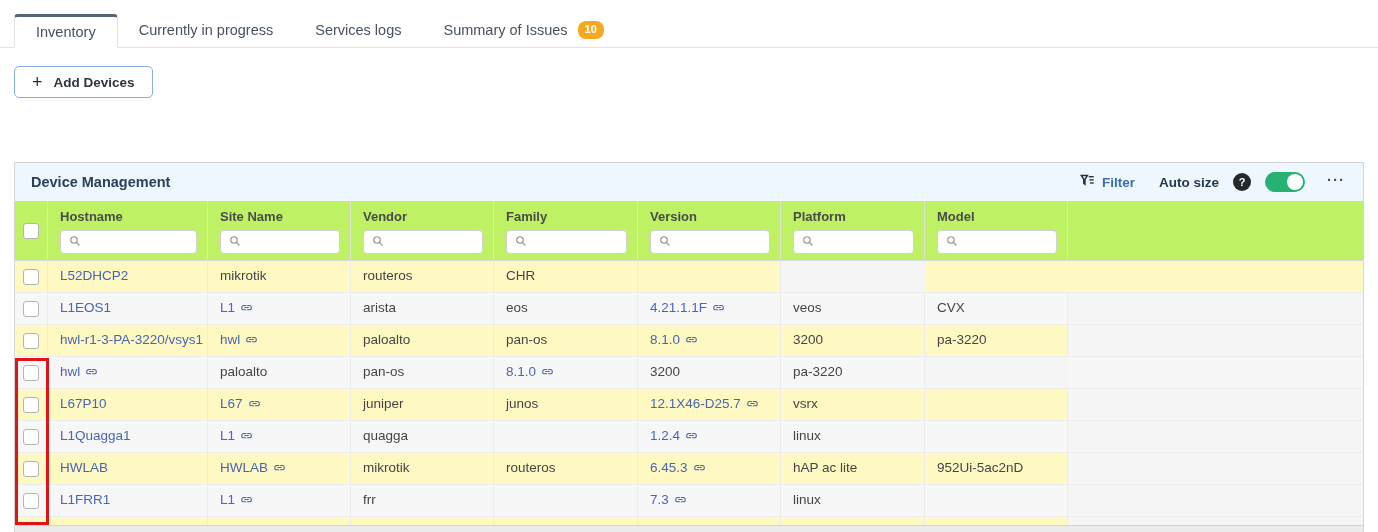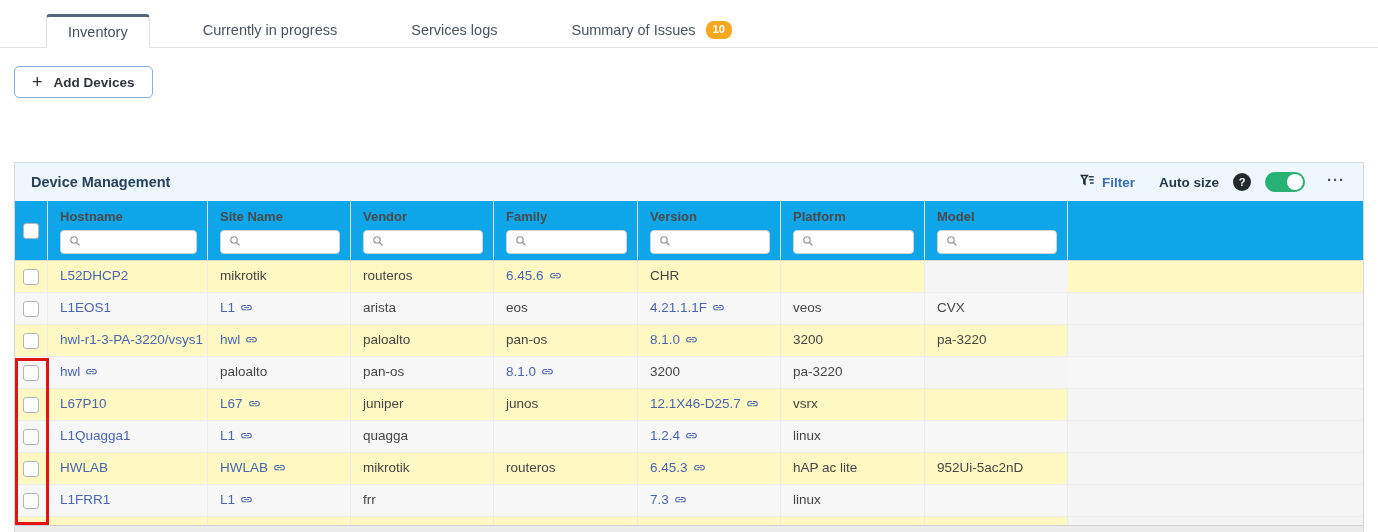--- a/index.html
+++ b/index.html
@@ -3,21 +3,21 @@
 <meta charset="utf-8">
 <style>
   * { margin:0; padding:0; box-sizing:border-box; }
   html,body { width:1378px; height:532px; background:#fff; overflow:hidden;
     font-family:"Liberation Sans","DejaVu Sans",sans-serif; }
 
   
   .tabbar { position:absolute; top:0; left:0; width:1378px; height:48px;
     border-bottom:1px solid #e2e2e2; display:flex; align-items:flex-end; padding-left:14px; }
   .tab { height:34px; display:flex; align-items:center; padding:0 21px;
-    font-size:14.5px; color:#48535f; cursor:pointer; white-space:nowrap;margin-left:32px; }
+    font-size:14.5px; color:#48535f; cursor:pointer; white-space:nowrap; }
   .tab.active { background:#fff; border:1px solid #e2e2e2; border-bottom:1px solid #fff;
     border-top:3px solid #56657a; border-radius:4px 4px 0 0; margin-bottom:-1px; color:#44505c; }
   .badge { margin-left:10px; background:#f6a821; color:#fff; font-size:11px; font-weight:bold;
     border-radius:8px; padding:2px 7px; line-height:1.2; }
 
   
   .add-btn { position:absolute; top:66px; left:14px; height:32px; display:flex; align-items:center;
     gap:11px; padding:0 17px; background:#fff; border:1px solid #86aede; border-radius:5px;
     font-size:13.5px; font-weight:bold; color:#30353b; cursor:pointer; }
   .add-btn .plus { font-size:18px; font-weight:normal; color:#2c2f33; line-height:1; }
@@ -33,21 +33,21 @@
   .filter-label { color:#3a6db4; font-size:13.5px; font-weight:bold; }
   .autosize-label { color:#26384c; font-size:13.5px; font-weight:bold; margin-left:10px; }
   .help-circle { width:18px; height:18px; border-radius:50%; background:#24292e; color:#fff;
     font-size:11px; font-weight:bold; display:flex; align-items:center; justify-content:center; cursor:pointer; }
   .toggle { width:40px; height:20px; border-radius:10px; background:#27b274; position:relative; cursor:pointer; }
   .toggle .knob { position:absolute; top:2px; right:2px; width:16px; height:16px; border-radius:50%; background:#fff; }
   .more-btn { color:#4b4f55; font-size:15px; font-weight:bold; letter-spacing:1px; cursor:pointer; padding:0 4px 6px 8px; }
 
   
   .grid-row { display:grid; grid-template-columns:33px 160px 143px 143px 144px 143px 144px 143px 1fr; }
-  .thead { background:#0ea5e9; height:60px; border-bottom:1px solid #d9d9d9; }
+  .thead { background:#bef264; height:60px; border-bottom:1px solid #d9d9d9; }
   .hcell { border-right:1px solid #e0e0e0; padding:8px 10px 0 12px; overflow:hidden; }
   .hcell.cbx, .bcell.cbx { display:flex; align-items:center; justify-content:center; padding:0; }
   .hcell.filler, .bcell.filler { border-right:none; }
   .hlabel { font-size:13px; font-weight:bold; color:#4b4b4b; white-space:nowrap; }
   .searchbox { margin-top:6px; height:24px; background:#fff; border:1px solid #d2d2d2; border-radius:4px;
     display:flex; align-items:center; padding:0 6px 0 8px; gap:6px; }
   .searchbox input { border:none; outline:none; width:100%; font-size:12px; background:transparent;
     font-family:"Liberation Sans",sans-serif; }
   .checkbox { width:16px; height:16px; background:#fff; border:1px solid #b5b5b5; border-radius:3px; cursor:pointer; }
 
@@ -196,23 +196,20 @@
 
   <div class="tbody" id="tbody">
     <div class="red-rect"></div>
   <div class="grid-row trow">
         <div class="bcell cbx">
           <span class="checkbox"></span>
         </div>
         <div class="bcell"><span class="cell-link">L52DHCP2</span></div>
         <div class="bcell">mikrotik</div>
         <div class="bcell">routeros</div>
-        <div class="bcell"><span class="cell-link">6.45.6</span><span class="link-ico"><svg width="13" height="13" viewBox="0 0 24 24" fill="currentColor">
-              <path d="M7 7.5h4.3v1.8H7.1a3 3 0 1 0 0 6h4.2v1.8H7a4.8 4.8 0 0 1 0-9.6zm10 0h-4.3v1.8h4.2a3 3 0 1 1 0 6h-4.2v1.8H17a4.8 4.8 0 0 0 0-9.6zM8 11.1h8v1.8H8z"></path>
-            </svg></span></div>
         <div class="bcell">CHR</div>
         <div class="bcell"></div>
         <div class="bcell filler"></div>
       </div>
       <div class="grid-row trow alt">
         <div class="bcell cbx">
           <span class="checkbox"></span>
         </div>
         <div class="bcell"><span class="cell-link">L1EOS1</span></div>
         <div class="bcell"><span class="cell-link">L1</span><span class="link-ico"><svg width="13" height="13" viewBox="0 0 24 24" fill="currentColor">

